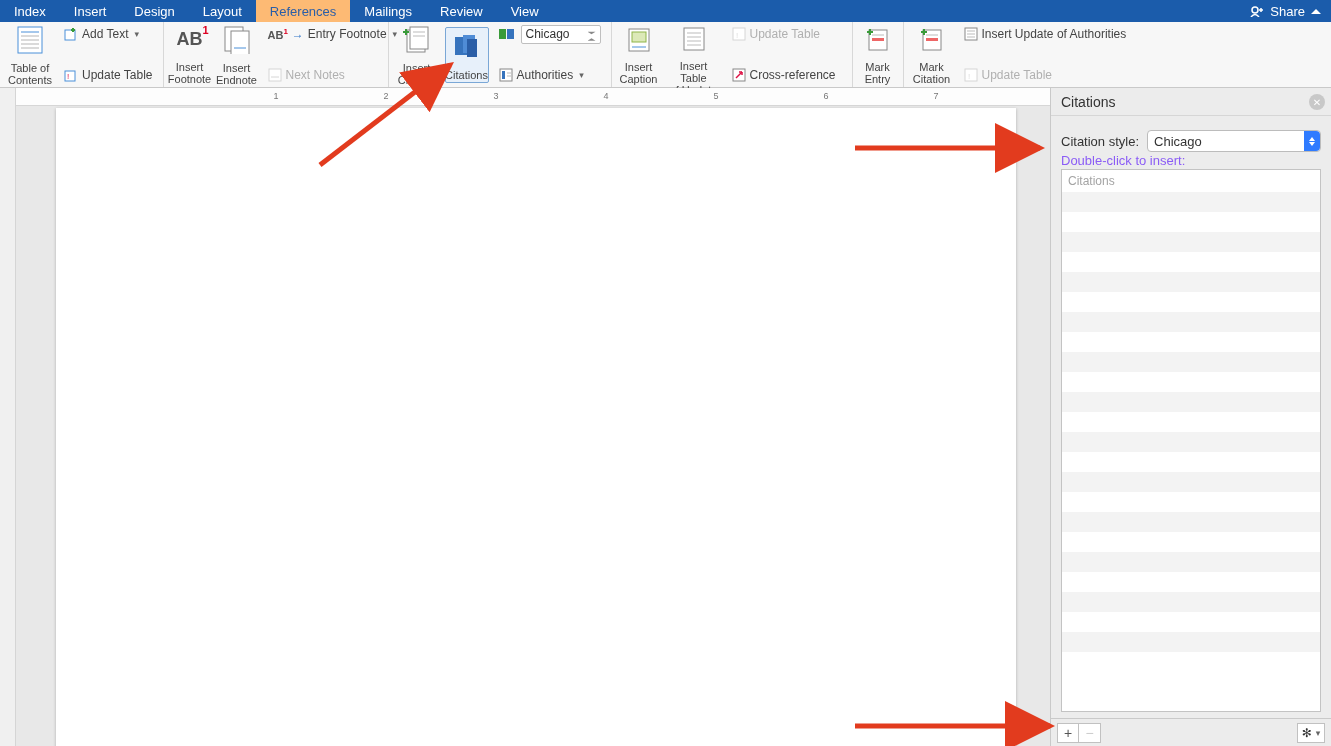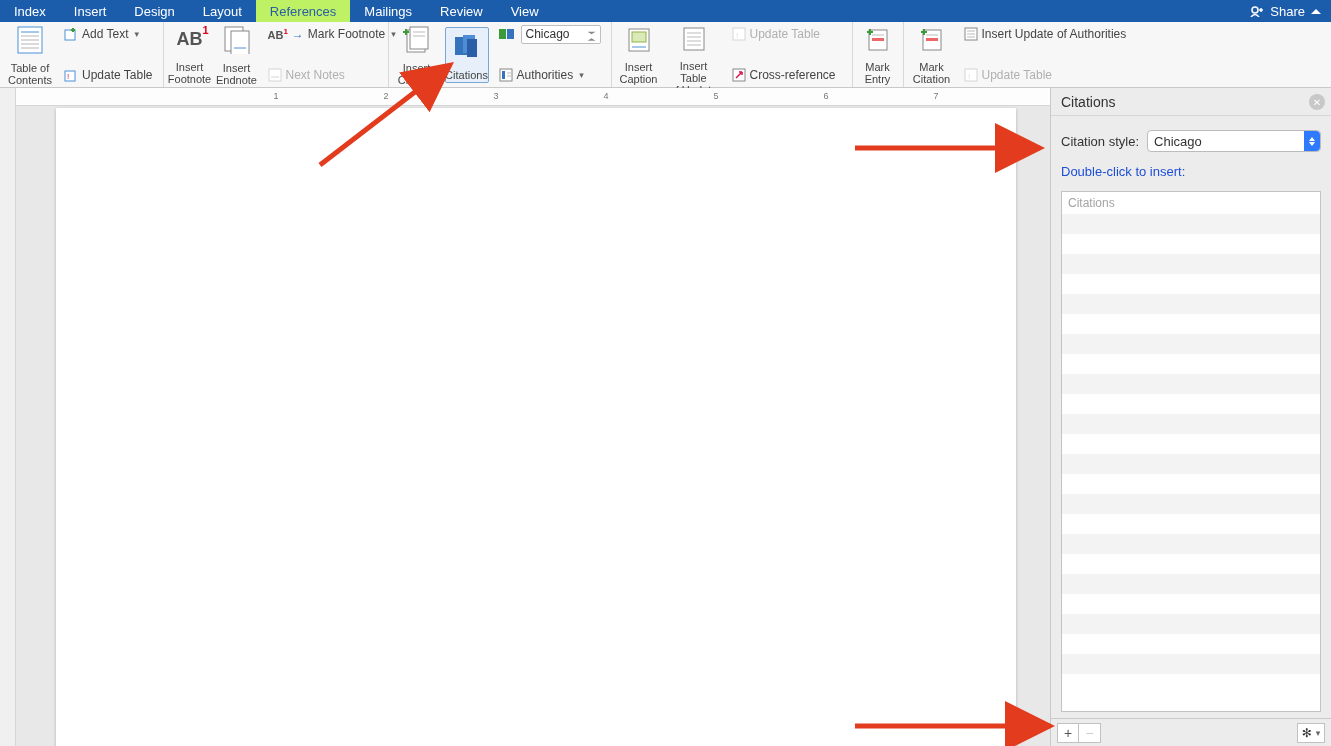--- a/index.html
+++ b/index.html
@@ -1,21 +1,21 @@
 <!DOCTYPE html>
 <html><head>
 <meta charset="utf-8">
 <style>
   * { box-sizing: border-box; margin: 0; padding: 0; }
   body { font-family: -apple-system, "Helvetica Neue", Arial, sans-serif; font-size: 12px; color: #333; background: #fff; overflow: hidden; width: 1331px; height: 746px; position: relative; }
   
   
   .tabbar { background: #1b5cab; height: 22px; display: flex; align-items: stretch; color: #fff; }
   .tab { padding: 0 14px; display: flex; align-items: center; font-size: 13px; cursor: default; }
-  .tab.active { background: #bef264; color: #2a5ea7; }
+  .tab.active { background: #fdba74; color: #2a5ea7; }
   .share-area { margin-left: auto; display: flex; align-items: center; gap: 6px; padding: 0 10px; font-size: 13px; }
   .chev { width: 0; height: 0; border-left: 5px solid transparent; border-right: 5px solid transparent; border-bottom: 5px solid #fff; }
 
   
   .ribbon { background: #f7f7f7; border-bottom: 1px solid #c9c9c9; height: 66px; display: flex; align-items: stretch; }
   .group { border-right: 1px solid #d8d8d8; display: flex; align-items: stretch; padding: 2px 6px; gap: 6px; }
   .group.noborder { border-right: none; }
   .big-btn { display: flex; flex-direction: column; align-items: center; justify-content: flex-start; width: 48px; padding-top: 2px; cursor: default; }
   .big-btn .icon-box { height: 30px; display:flex; align-items:center; justify-content:center; }
   .big-btn .lbl { font-size: 11px; text-align: center; line-height: 12px; color: #444; margin-top: 8px; }
@@ -34,27 +34,27 @@
   .vruler { width: 16px; background: #f0f0f0; border-right: 1px solid #d5d5d5; }
   .canvas-wrap { flex: 1; background: #e8e8e8; position: relative; overflow: hidden; }
   .hruler { height: 18px; background: #fdfdfd; border-bottom: 1px solid #d6d6d6; position: relative; font-size: 9px; color: #777; }
   .hruler .ticknum { position:absolute; top:3px; transform:translateX(-50%); }
   .page-bg { position: absolute; left: 40px; top: 20px; width: 960px; height: 640px; background: #fff; box-shadow: 0 1px 3px rgba(0,0,0,.25); }
   
   
   .pane { width: 281px; background: #ececec; border-left: 1px solid #c9c9c9; display: flex; flex-direction: column; }
   .pane-header { height: 28px; display:flex; align-items:center; padding: 0 10px; font-size: 14px; color: #333; position: relative; border-bottom: 1px solid #d6d6d6; }
   .pane-close { position:absolute; right:6px; top:6px; width:16px; height:16px; border-radius:50%; background:#c8c8c8; display:flex; align-items:center; justify-content:center; font-size:10px; color:#fff; }
-  .pane-body { padding: 14px 10px 6px 10px; display:flex; flex-direction:column; gap:12px; flex:1; }
+  .pane-body { padding: 14px 10px 6px 10px; display:flex; flex-direction:column; gap:1px; flex:1; }
   .style-row { display:flex; align-items:center; gap:8px; font-size:13px; }
   .pane-select { flex:1; height:22px; background:#fff; border:1px solid #bcbcbc; border-radius:4px; position:relative; display:flex; align-items:center; padding:0 6px; font-size:13px; }
   .pane-select .sel-btn { position:absolute; right:0; top:0; bottom:0; width:16px; background:#2f7bff; border-radius:0 4px 4px 0; display:flex; flex-direction:column; align-items:center; justify-content:center; gap:1px; }
   .pane-select .sel-btn::before { content:""; width:0; height:0; border-left:3px solid transparent; border-right:3px solid transparent; border-bottom:4px solid #fff; }
   .pane-select .sel-btn::after  { content:""; width:0; height:0; border-left:3px solid transparent; border-right:3px solid transparent; border-top:4px solid #fff; }
-  .hint { font-size: 13px; color: #1d4ed8; }
+  .hint { font-size: 13px; color: #8b5cf6; }
   .cit-list { flex:1; background:#fff; border:1px solid #c3c3c3; display:flex; flex-direction:column; overflow:hidden; }
   .cit-list .placeholder { padding:4px 6px; font-size:12px; color:#a4a4a4; }
   .cit-list .row { height:20px; }
   .cit-list .row:nth-child(even) { background:#f3f3f3; }
   .pane-footer { height:28px; border-top:1px solid #c9c9c9; display:flex; align-items:center; padding:0 6px; gap:0; }
   .sq-btn { width:22px; height:20px; background:#fff; border:1px solid #c1c1c1; display:flex; align-items:center; justify-content:center; font-size:14px; color:#555; }
   .sq-btn + .sq-btn { border-left:none; }
   .sq-btn.dim { color:#ccc; }
   .gear-btn { margin-left:auto; width:28px; height:20px; background:#fff; border:1px solid #c1c1c1; display:flex; align-items:center; justify-content:center; gap:2px; font-size:12px; }
 
@@ -146,21 +146,21 @@
             <line x1="10" y1="22" x2="22" y2="22" stroke="#4a90d9"></line>
           </svg>
       </div>
       <div class="lbl" style="white-space:pre-line">Insert
 Endnote</div>
     </div>
     <div class="col" style="width:118px">
       <div class="small-row">
         <span style="font-size:11px;color:#555;font-weight:600">AB<span style="color:#d02;font-size:8px;vertical-align:super">1</span></span>
         <span style="color:#3477c8">→</span>
-        <span class="lbl">Mark Footnote</span>
+        <span class="lbl">Entry Footnote</span>
         <span class="drop-arrow">▾</span>
       </div>
       <div class="small-row dim">
         <span>
             <svg width="14" height="14">
               <rect x="1" y="1" width="12" height="12" fill="#fff" stroke="#d6d6d6"></rect>
               <line x1="3" y1="9" x2="11" y2="9" stroke="#d6d6d6"></line>
             </svg>
           </span>
         <span class="lbl">Next Notes</span>

